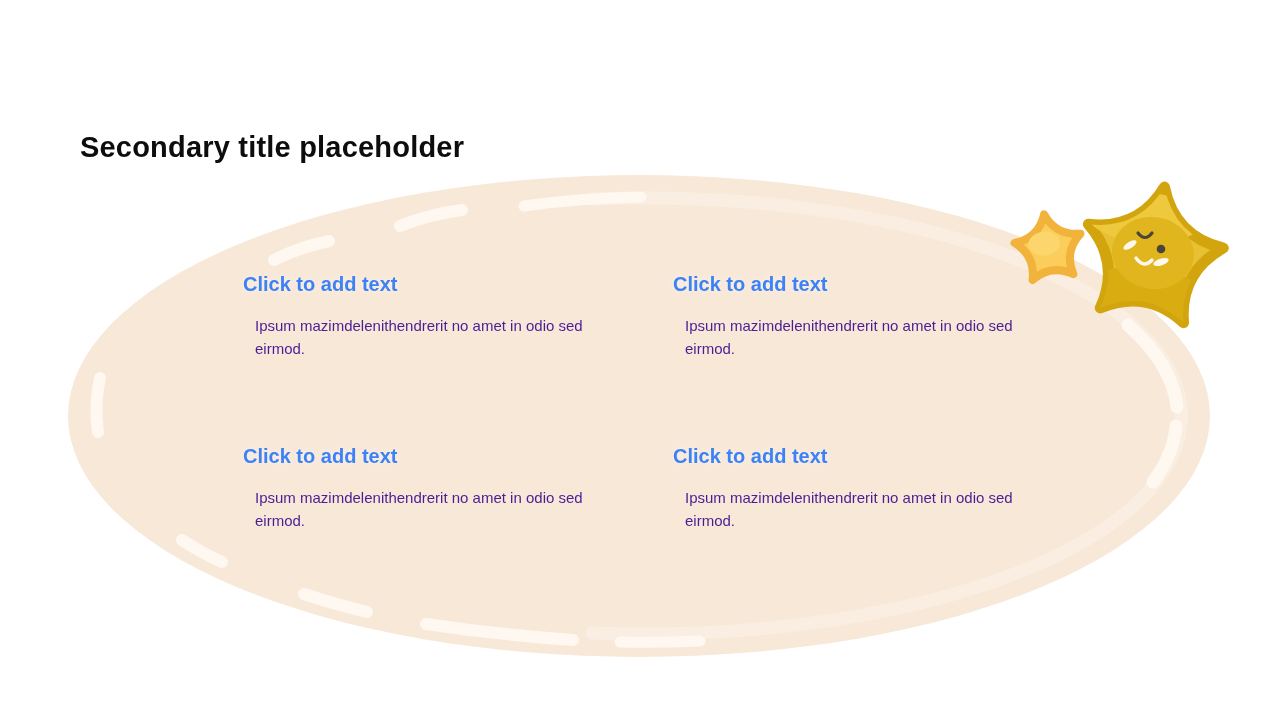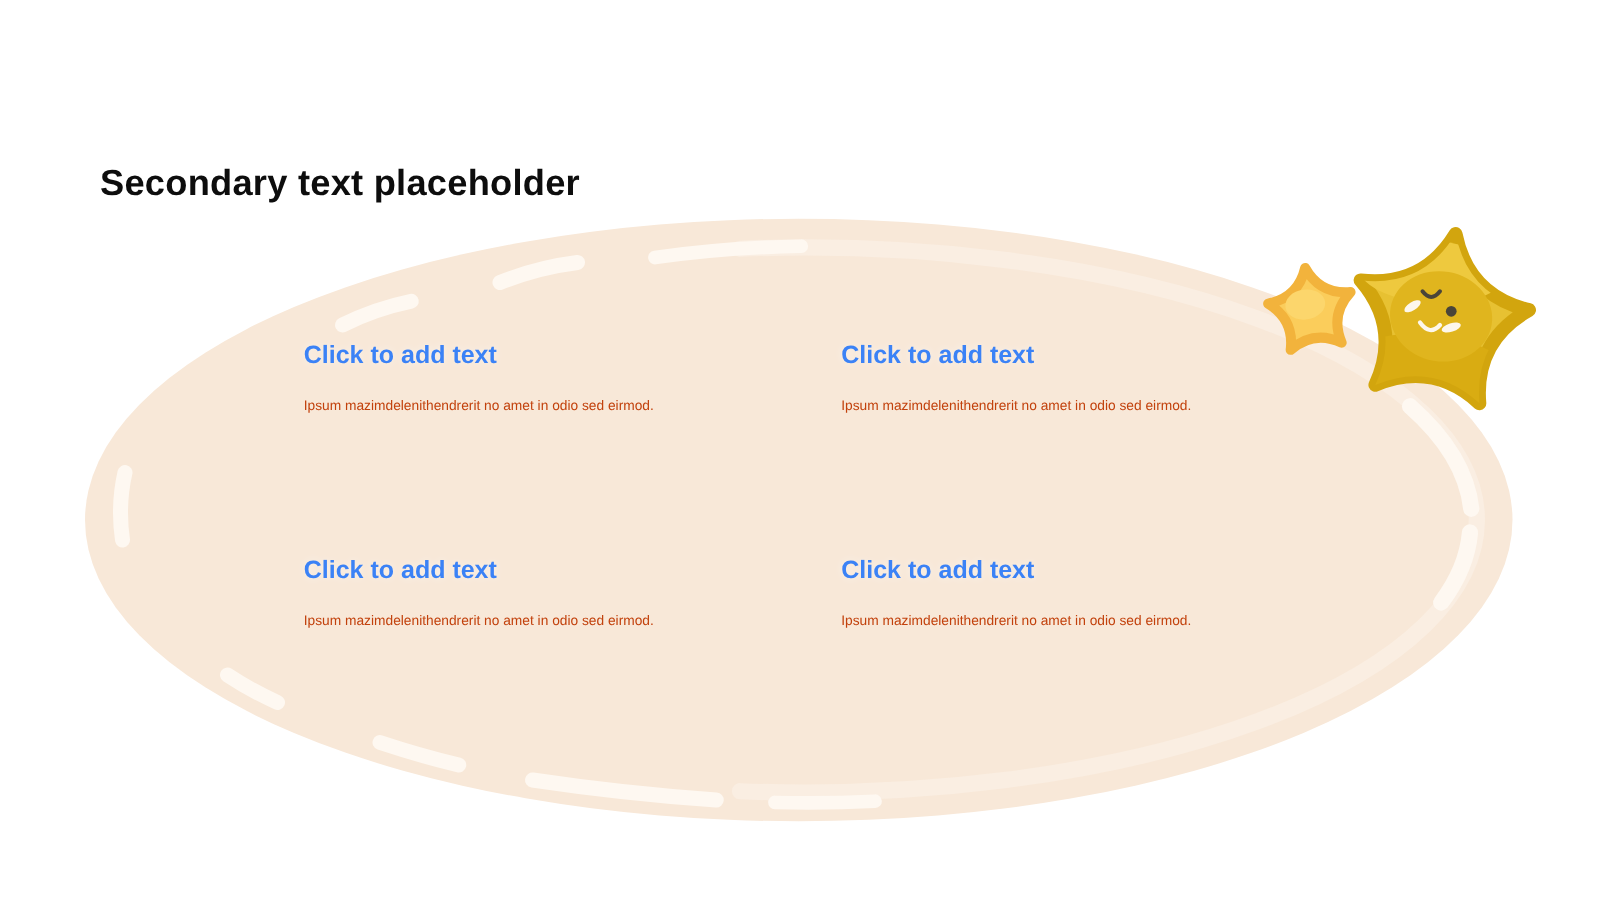--- a/index.html
+++ b/index.html
@@ -34,24 +34,24 @@
   }
   .text-block h3 {
     margin: 0 0 16px 0;
     font-size: 20px;
     line-height: 27px;
     font-weight: 700;
     color: #3b82f6;
     text-shadow: 0 0 7px rgba(255,255,255,0.55);
   }
   .text-block p {
-    margin: 0;
-    font-size: 11px;
+    margin: 12px;
+    font-size: 15px;
     line-height: 23px;
-    color: #c2410c;
+    color: #4c1d95;
   }
   .pos-1 { left: 243px; top: 271px; }
   .pos-2 { left: 673px; top: 271px; }
   .pos-3 { left: 243px; top: 443px; }
   .pos-4 { left: 673px; top: 443px; }
 </style>
 </head>
 <body>
 
 <div class="slide">
@@ -100,21 +100,21 @@
       <g>
         <path d="M1138,233 Q1145,242 1152,233" fill="none" stroke="#4A4539" stroke-width="3.2" stroke-linecap="round"></path>
         <circle cx="1161" cy="249" r="4.3" fill="#4A4539"></circle>
         <ellipse cx="1130" cy="245" rx="7.5" ry="3.2" fill="#FDF7EC" transform="rotate(-32 1130 245)"></ellipse>
         <path d="M1136,258 Q1144,269 1152,260" fill="none" stroke="#FDF7EC" stroke-width="3.4" stroke-linecap="round"></path>
         <ellipse cx="1161" cy="262" rx="8" ry="3.4" fill="#FDF7EC" transform="rotate(-18 1161 262)"></ellipse>
       </g>
     </g>
   </svg>
 
-  <h1 class="slide-title">Secondary text placeholder</h1>
+  <h1 class="slide-title">Secondary title placeholder</h1>
 
   <div class="text-block pos-1">
     <h3>Click to add text</h3>
     <p>Ipsum mazimdelenithendrerit no amet in odio sed eirmod.</p>
   </div>
   <div class="text-block pos-2">
     <h3>Click to add text</h3>
     <p>Ipsum mazimdelenithendrerit no amet in odio sed eirmod.</p>
   </div>
   <div class="text-block pos-3">

